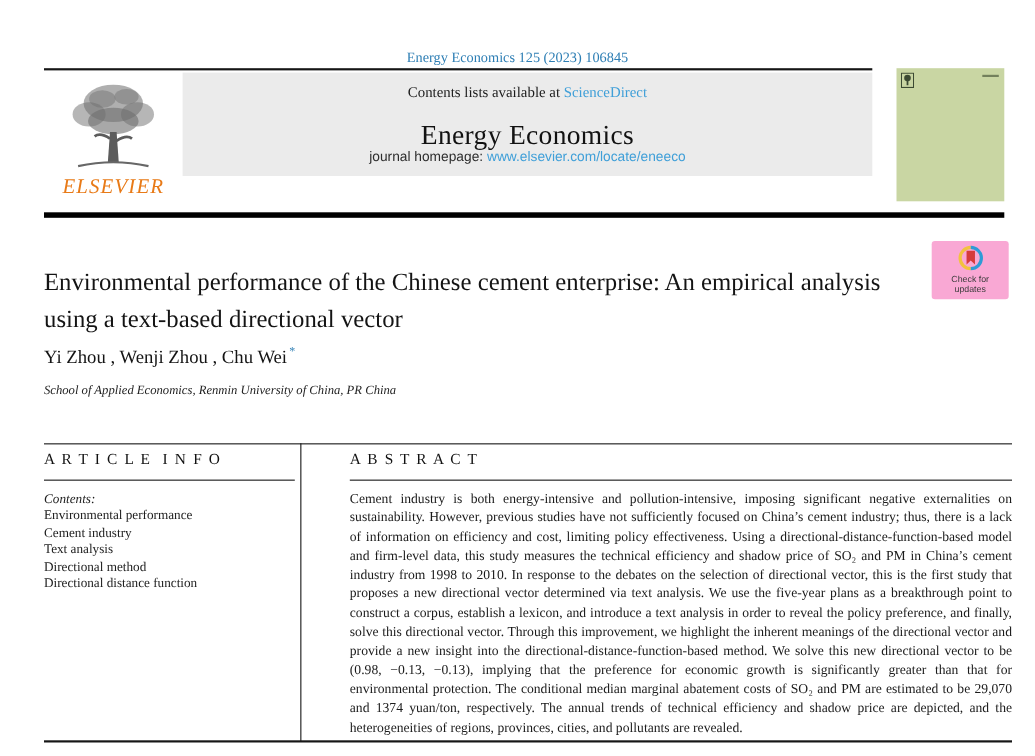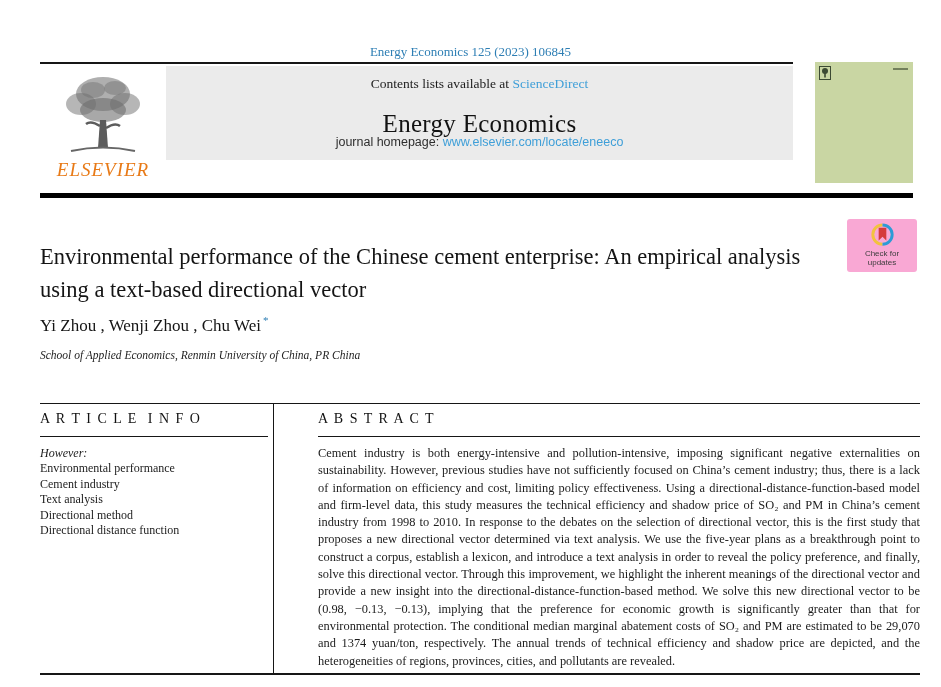--- a/index.html
+++ b/index.html
@@ -149,21 +149,21 @@
 
   <div class="affiliation">School of Applied Economics, Renmin University of China, PR China</div>
 
   <div class="rule rule-sect"></div>
   <div class="col-heading heading-ai">A R T I C L E  I N F O</div>
   <div class="col-heading heading-ab">A B S T R A C T</div>
   <div class="rule rule-ai"></div>
   <div class="rule rule-ab"></div>
   <div class="rule vrule"></div>
 
-  <div class="kw-label">However:</div>
+  <div class="kw-label">Contents:</div>
   <div class="kw-list">
     <div>Environmental performance</div>
     <div>Cement industry</div>
     <div>Text analysis</div>
     <div>Directional method</div>
     <div>Directional distance function</div>
   </div>
 
   <div class="abstract-body">Cement industry is both energy-intensive and pollution-intensive, imposing significant negative externalities on sustainability. However, previous studies have not sufficiently focused on China’s cement industry; thus, there is a lack of information on efficiency and cost, limiting policy effectiveness. Using a directional-distance-function-based model and firm-level data, this study measures the technical efficiency and shadow price of SO₂ and PM in China’s cement industry from 1998 to 2010. In response to the debates on the selection of directional vector, this is the first study that proposes a new directional vector determined via text analysis. We use the five-year plans as a breakthrough point to construct a corpus, establish a lexicon, and introduce a text analysis in order to reveal the policy preference, and finally, solve this directional vector. Through this improvement, we highlight the inherent meanings of the directional vector and provide a new insight into the directional-distance-function-based method. We solve this new directional vector to be (0.98, −0.13, −0.13), implying that the preference for economic growth is significantly greater than that for environmental protection. The conditional median marginal abatement costs of SO₂ and PM are estimated to be 29,070 and 1374 yuan/ton, respectively. The annual trends of technical efficiency and shadow price are depicted, and the heterogeneities of regions, provinces, cities, and pollutants are revealed.</div>
 

